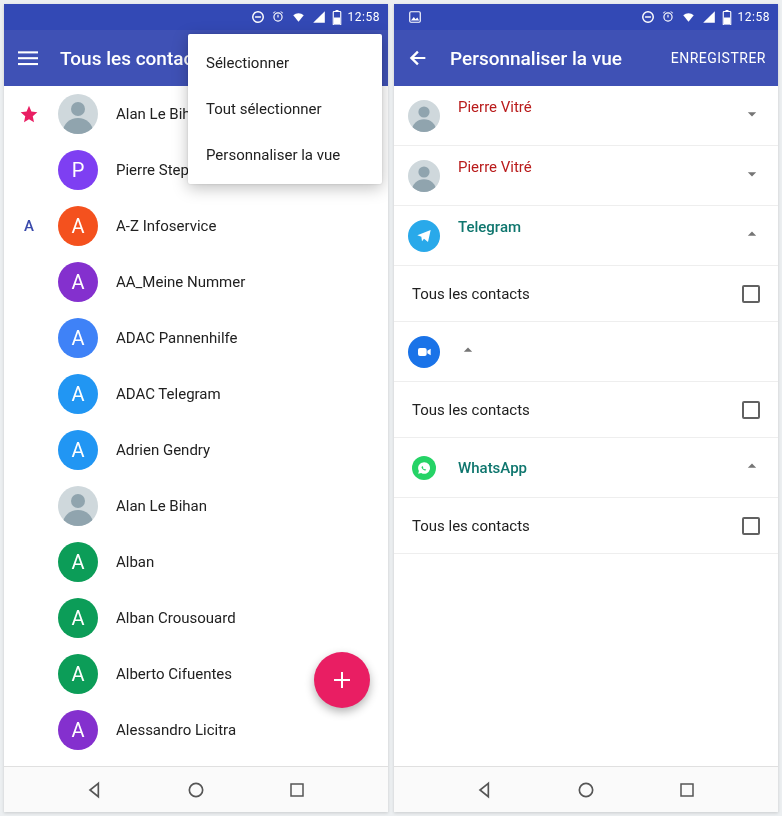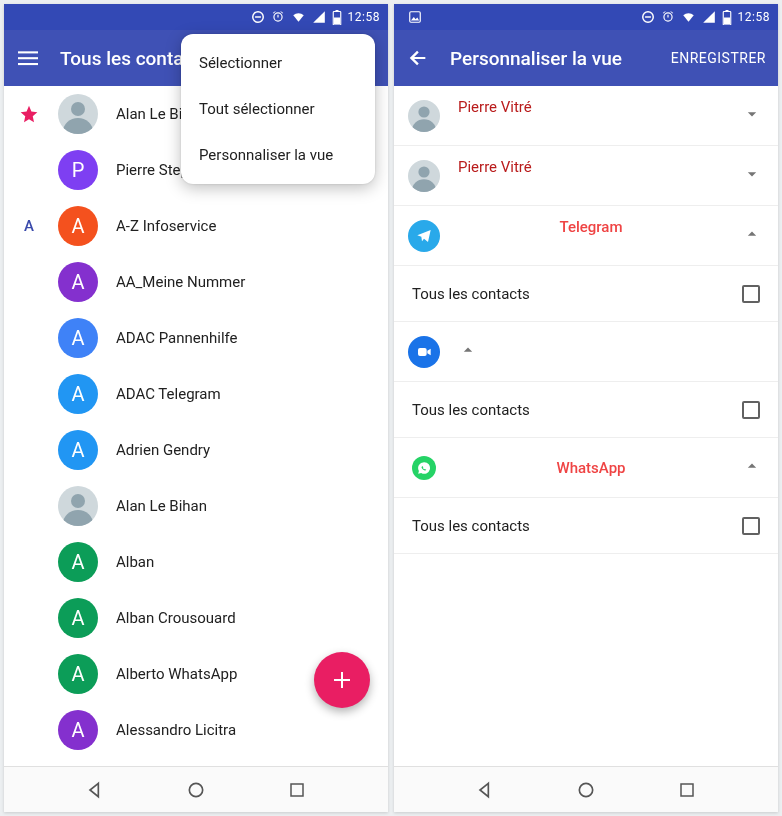--- a/index.html
+++ b/index.html
@@ -106,24 +106,24 @@
     color:#212121;
   }
 
   
   .star { color:#e91e63; }
 
   
   .menu-popup {
     position:absolute;
     top: 30px;
-    right: 13px;
+    right: 6px;
     width: 194px;
     background:#fff;
-    border-radius:12px;
+    border-radius:2px;
     box-shadow: 0 4px 16px rgba(0,0,0,0.25), 0 0 2px rgba(0,0,0,0.15);
     padding: 6px 0;
     z-index: 50;
   }
   .menu-item {
     height: 46px;
     display:flex;
     align-items:center;
     padding: 0 18px;
     font-size: 15px;
@@ -172,21 +172,21 @@
     display:flex; align-items:center; justify-content:center;
     flex-shrink:0;
   }
   .acct-icon.photo { background:#cfd8dc; overflow:hidden; }
   .acct-icon.photo svg { width:32px; height:32px; }
   .acct-icon.telegram { background:#29a9ea; color:#fff; }
   .acct-icon.duo { background:#1a73e8; color:#fff; }
   .acct-icon.whatsapp { background:#25d366; color:#fff; width:24px; height:24px; margin:4px; }
   .acct-text { flex:1; display:flex; flex-direction:column; gap:2px; }
   .acct-title { font-size:15px; color:#b91c1c; }
-  .acct-title.brand { color:#ef4444; font-weight:500;text-align:center; }
+  .acct-title.brand { color:#0f766e; font-weight:500; }
   .acct-sub {
     height: 16px;
     width: 150px;
     background: #fff;
   }
   .chev { color:#757575; }
   .sub-row {
     height:56px;
     display:flex;
     align-items:center;
@@ -321,21 +321,21 @@
 
     <div class="contact-row">
       <span class="gutter"></span>
       <span class="avatar letter-green">A</span>
       <span class="contact-name">Alban Crousouard</span>
     </div>
 
     <div class="contact-row">
       <span class="gutter"></span>
       <span class="avatar letter-green">A</span>
-      <span class="contact-name">Alberto WhatsApp</span>
+      <span class="contact-name">Alberto Cifuentes</span>
     </div>
 
     <div class="contact-row">
       <span class="gutter"></span>
       <span class="avatar letter-purple2">A</span>
       <span class="contact-name">Alessandro Licitra</span>
     </div>
 
     <div class="contact-row">
       <span class="gutter"></span>

